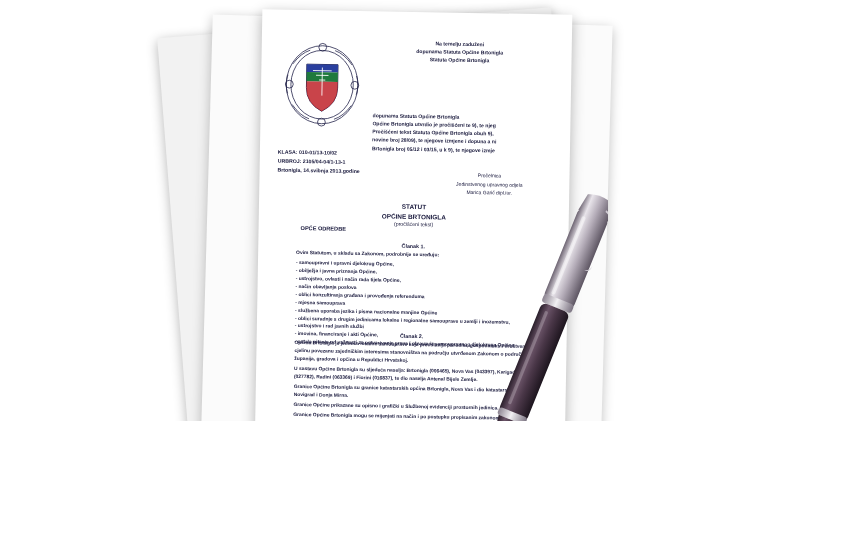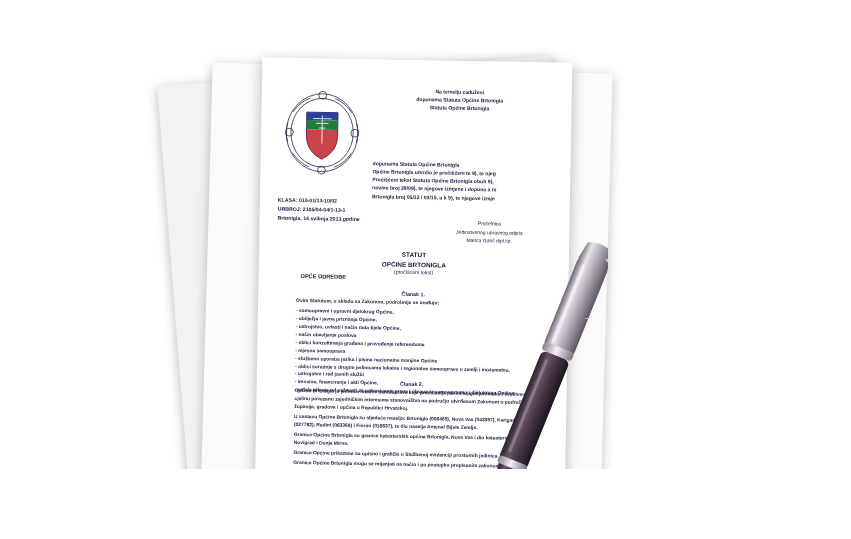--- a/index.html
+++ b/index.html
@@ -12,21 +12,20 @@
     height: 539px;
     overflow: hidden;
     font-family: "Liberation Sans", sans-serif;
   }
   #stage {
     position: relative;
     width: 851px;
     height: 421px;
     background: #ffffff;
     overflow: hidden;
-    margin-top: 48px;
   }
 
   
   .sheet {
     position: absolute;
     background: #ffffff;
     box-shadow: 0 2px 10px rgba(0,0,0,0.28);
   }
   #sheet-back {
     left: 175px;

